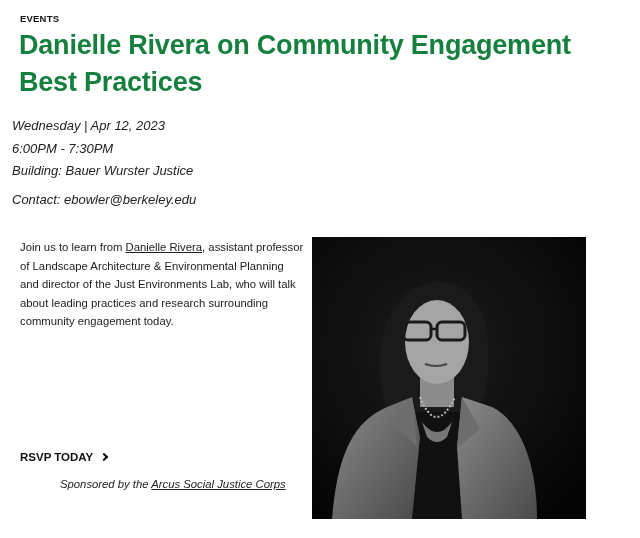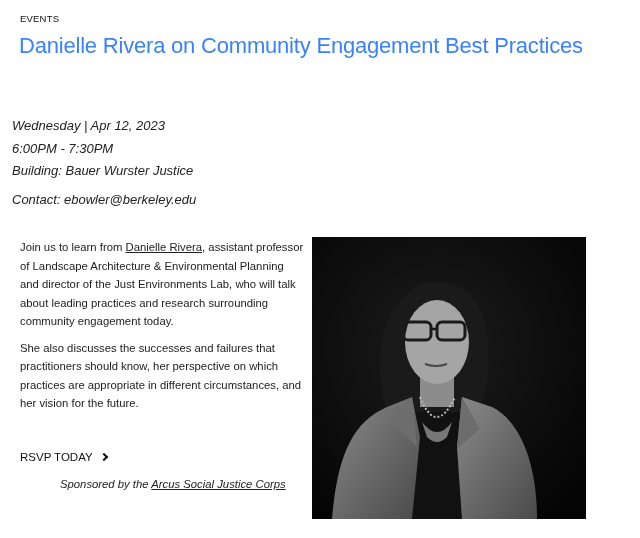--- a/index.html
+++ b/index.html
@@ -1,44 +1,43 @@
 <!DOCTYPE html>
 <html><head>
 <meta charset="utf-8">
 <style>
   * { box-sizing: border-box; margin: 0; padding: 0; }
   html, body { width: 640px; height: 538px; background: #ffffff; overflow: hidden; }
   body { font-family: "Liberation Sans", sans-serif; color: #1a1a1a; position: relative; }
-  .eyebrow { position: absolute; left: 20px; top: 13px; font-size: 9.5px; font-weight: normal; letter-spacing: 0.2px; color: #111; }
-  .title { position: absolute; left: 19px; top: 27px; width: 610px; font-size: 22px; font-weight: normal; line-height: 37px; color: #3b82f6; letter-spacing: -0.2px; }
+  .eyebrow { position: absolute; left: 20px; top: 13px; font-size: 9.5px; font-weight: bold; letter-spacing: 0.2px; color: #111; }
+  .title { position: absolute; left: 19px; top: 27px; width: 610px; font-size: 27px; font-weight: bold; line-height: 37px; color: #15803d; letter-spacing: -0.2px; }
   .meta { position: absolute; left: 12px; font-size: 13px; line-height: 15px; color: #222; font-style: italic; }
   .desc { position: absolute; left: 20px; top: 238px; width: 285px; font-size: 11.3px; line-height: 18.5px; color: #222; }
   .desc p { margin-bottom: 8px; }
   .desc a { color: #222; }
-  .rsvp { position: absolute; left: 20px; top: 451px; font-size: 11.5px; font-weight: normal; color: #111; cursor: pointer; display: flex; align-items: center; gap: 6px; }
+  .rsvp { position: absolute; left: 20px; top: 451px; font-size: 11.5px; font-weight: bold; color: #111; cursor: pointer; display: flex; align-items: center; gap: 6px; }
   .rsvp .chev { display: inline-block; width: 6px; height: 6px; border-right: 2px solid #111; border-top: 2px solid #111; transform: rotate(45deg); margin-left: 2px; }
   .sponsor { position: absolute; left: 20px; top: 478px; font-size: 11.3px; font-style: italic; color: #222; margin-left: 40px; }
   .sponsor a { color: #222; text-decoration: underline; }
   .photo { position: absolute; left: 312px; top: 237px; width: 274px; height: 282px; background: #0a0a0a; overflow: hidden; }
   .photo svg { display: block; }
 </style>
 </head>
 <body>
 
 <div class="eyebrow">EVENTS</div>
 <h1 class="title">Danielle Rivera on Community Engagement Best Practices</h1>
 
 <div class="meta" style="top:118px;">Wednesday | Apr 12, 2023</div>
 <div class="meta" style="top:133px;margin-top:8px;">6:00PM - 7:30PM</div>
 <div class="meta" style="top:163px;">Building: Bauer Wurster Justice</div>
 <div class="meta" style="top:192px;">Contact: ebowler@berkeley.edu</div>
 
 <div class="desc">
   <p><span>Join us to learn from </span><a href="#">Danielle Rivera</a><span>, assistant professor of Landscape Architecture &amp; Environmental Planning and director of the Just Environments Lab, who will talk about leading practices and research surrounding community engagement today.</span></p>
-  <p>She also discusses the successes and failures that practitioners should know, her perspective on which practices are appropriate in different circumstances, and her vision for the future.</p>
 </div>
 
 <div class="rsvp">
   <span>RSVP TODAY</span>
   <span class="chev"></span>
 </div>
 
 <div class="sponsor">
   <span>Sponsored by the </span><a href="#">Arcus Social Justice Corps</a>
 </div>

